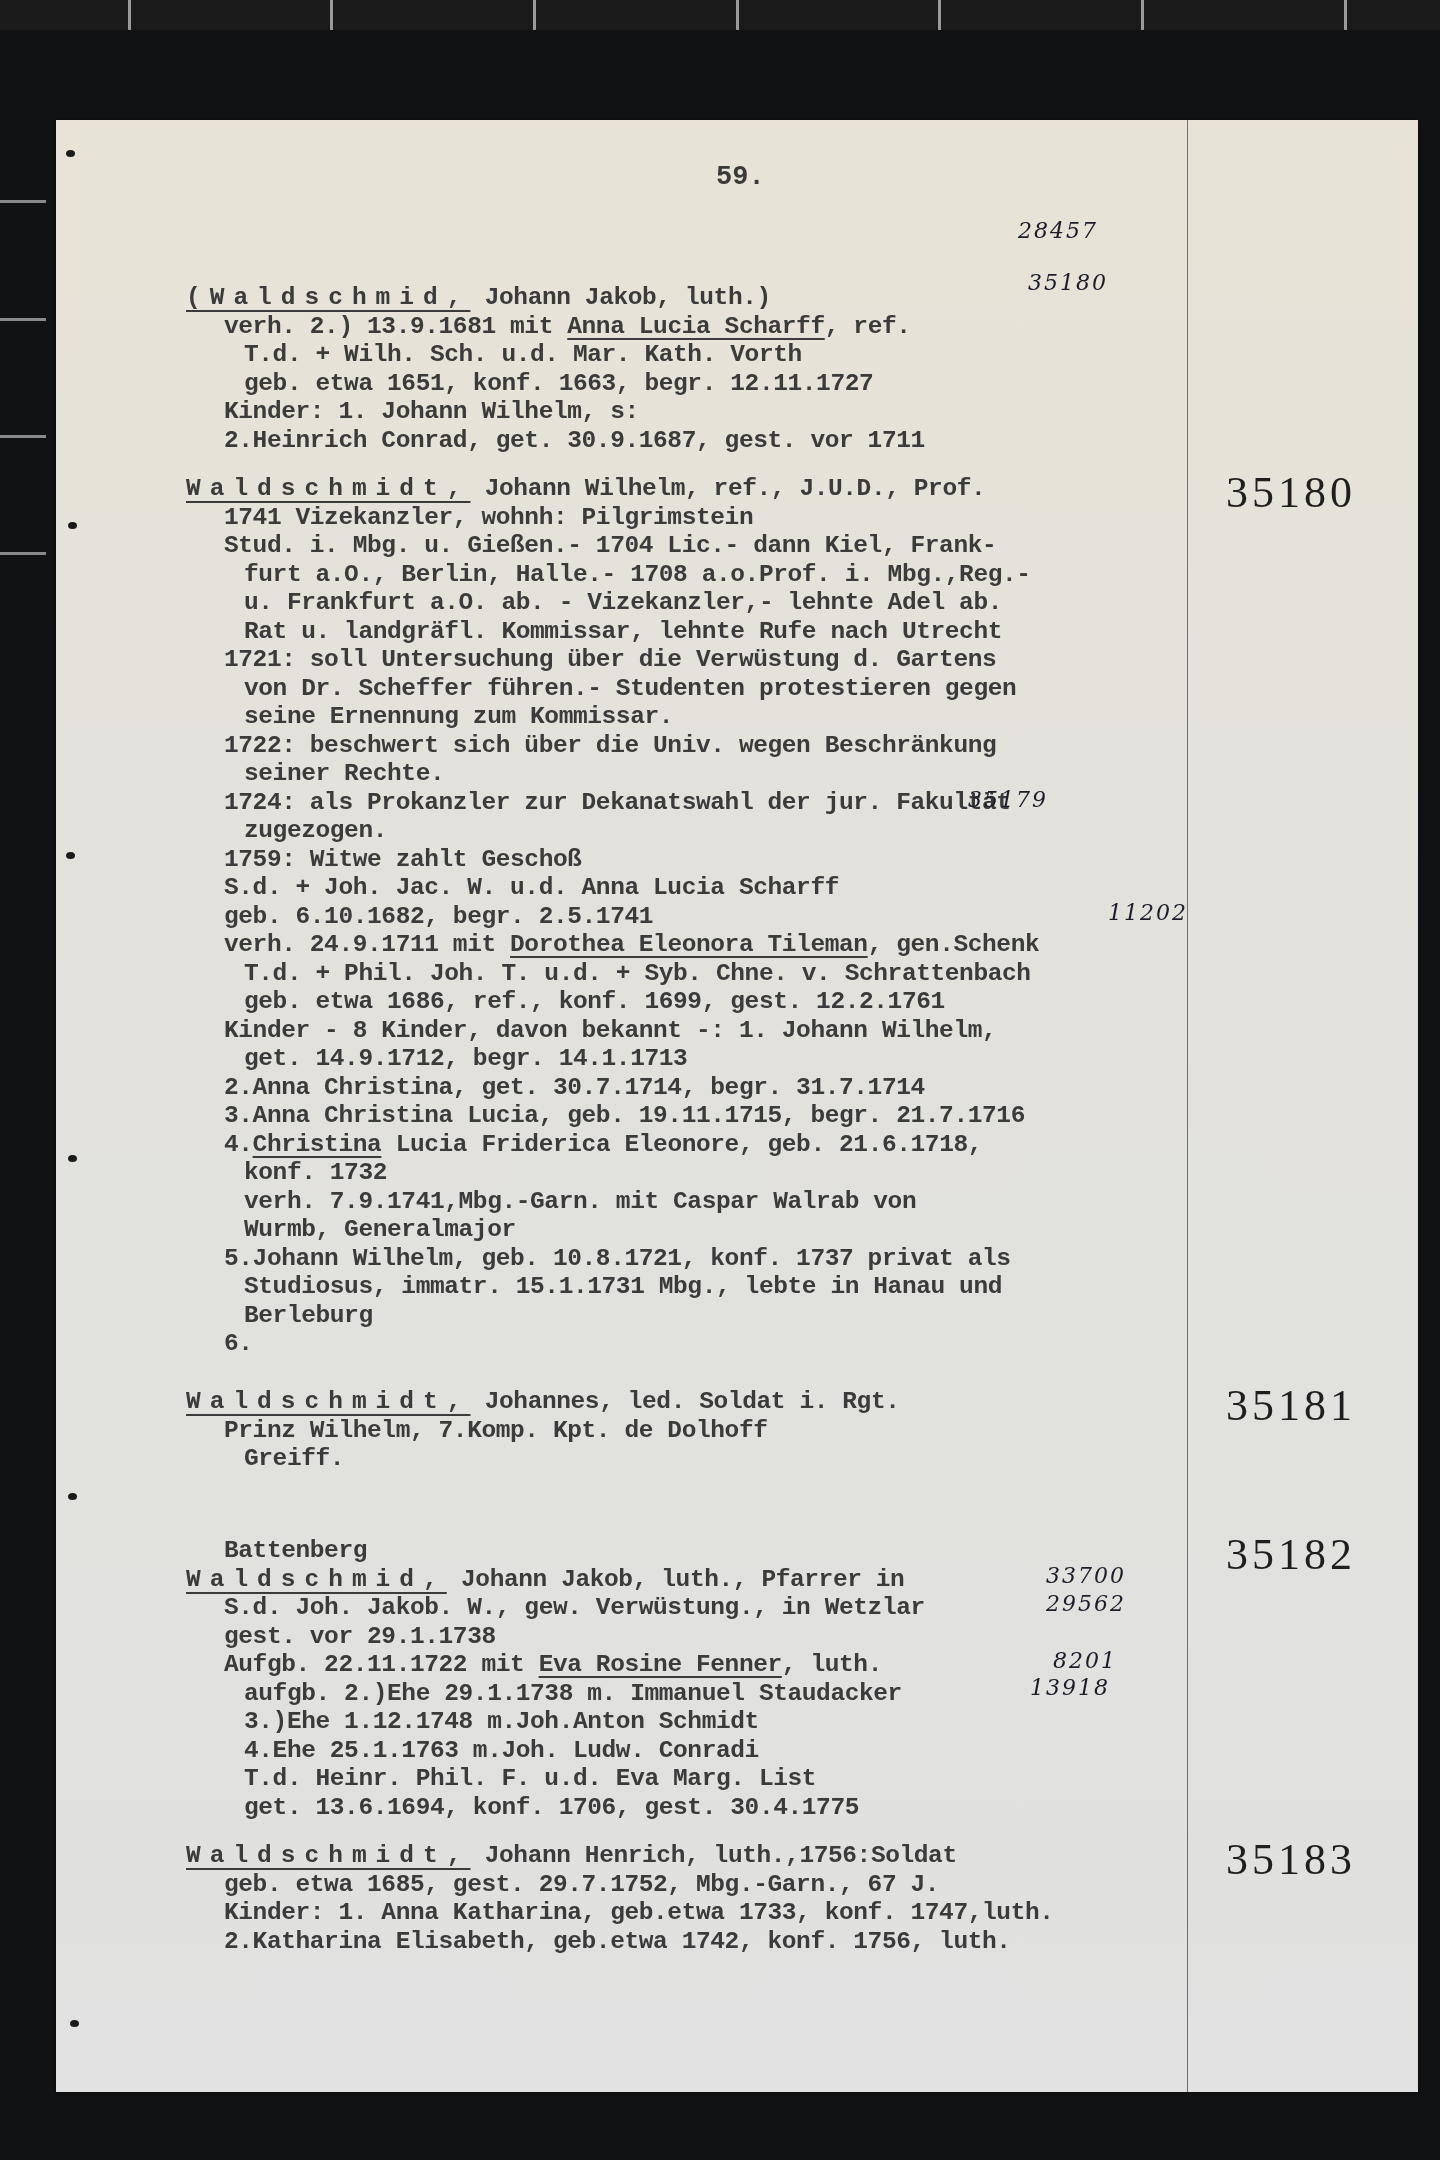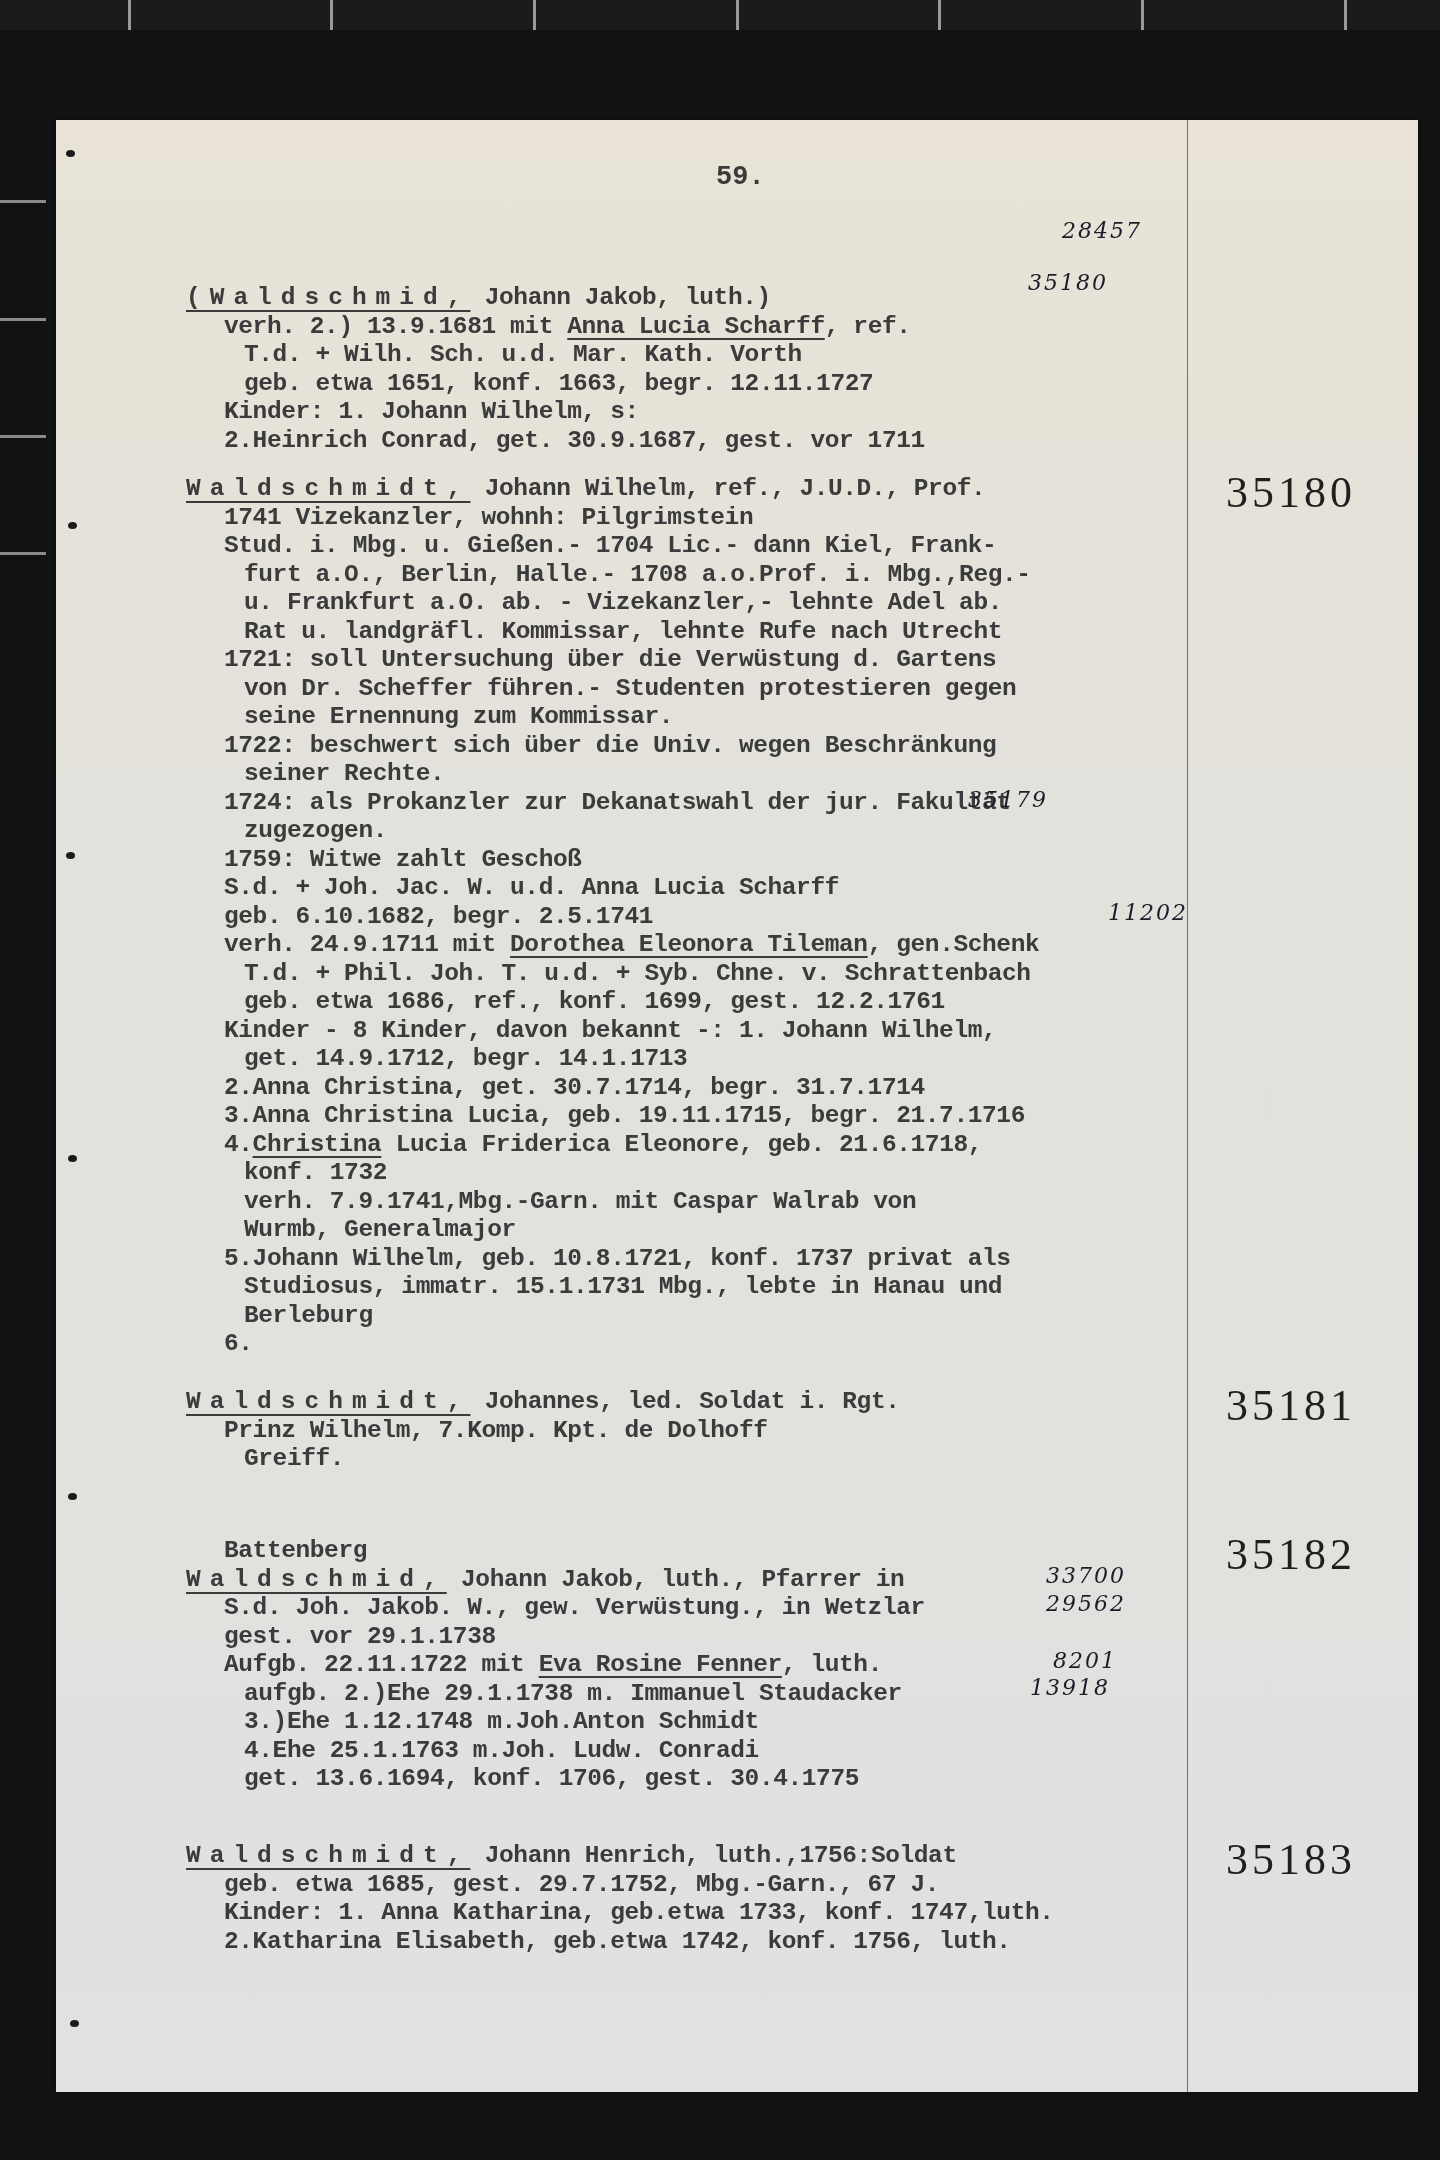--- a/index.html
+++ b/index.html
@@ -129,31 +129,32 @@
       </div>
       <div class="entry" style="top: 1417px;">
         <div class="line i1"><span>Battenberg</span></div>
         <div class="line"><span class="surname">Waldschmid,</span><span> Johann Jakob, luth., Pfarrer in</span></div>
         <div class="line i1"><span>S.d. Joh. Jakob. W., gew. Verwüstung., in Wetzlar</span></div>
         <div class="line i1"><span>gest. vor 29.1.1738</span></div>
         <div class="line i1"><span>Aufgb. 22.11.1722 mit </span><span class="u">Eva Rosine Fenner</span><span>, luth.</span></div>
         <div class="line i2"><span>aufgb. 2.)Ehe 29.1.1738 m. Immanuel Staudacker</span></div>
         <div class="line i2"><span>3.)Ehe 1.12.1748 m.Joh.Anton Schmidt</span></div>
         <div class="line i2"><span>4.Ehe 25.1.1763 m.Joh. Ludw. Conradi</span></div>
+        <div class="line i2"><span>T.d. Heinr. Phil. F. u.d. Eva Marg. List</span></div>
         <div class="line i2"><span>get. 13.6.1694, konf. 1706, gest. 30.4.1775</span></div>
       </div>
       <div class="entry" style="top: 1722px;">
         <div class="line"><span class="surname">Waldschmidt,</span><span> Johann Henrich, luth.,1756:Soldat</span></div>
         <div class="line i1"><span>geb. etwa 1685, gest. 29.7.1752, Mbg.-Garn., 67 J.</span></div>
         <div class="line i1"><span>Kinder: 1. Anna Katharina, geb.etwa 1733, konf. 1747,luth.</span></div>
         <div class="line i1"><span>2.Katharina Elisabeth, geb.etwa 1742, konf. 1756, luth.</span></div>
       </div>
     </div>
   <div id="notes">
-      <div class="hand" style="left: 1006px; top: 98px;">28457</div>
+      <div class="hand" style="left: 962px; top: 98px;">28457</div>
       <div class="hand" style="left: 972px; top: 150px;">35180</div>
       <div class="hand" style="left: 912px; top: 667px;">35179</div>
       <div class="hand" style="left: 1052px; top: 780px;">11202</div>
       <div class="hand" style="left: 990px; top: 1443px;">33700</div>
       <div class="hand" style="left: 990px; top: 1471px;">29562</div>
       <div class="hand" style="left: 997px; top: 1528px;">8201</div>
       <div class="hand" style="left: 974px; top: 1555px;">13918</div>
     </div>
   <div id="marks">
       <div class="punch" style="left: 10px; top: 30px;"></div>

